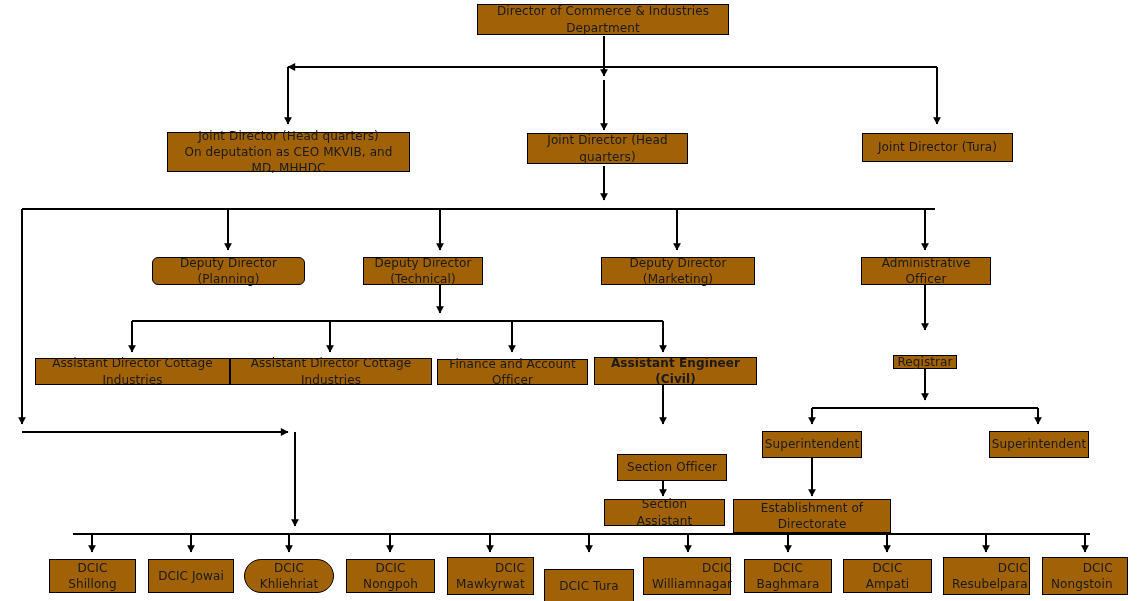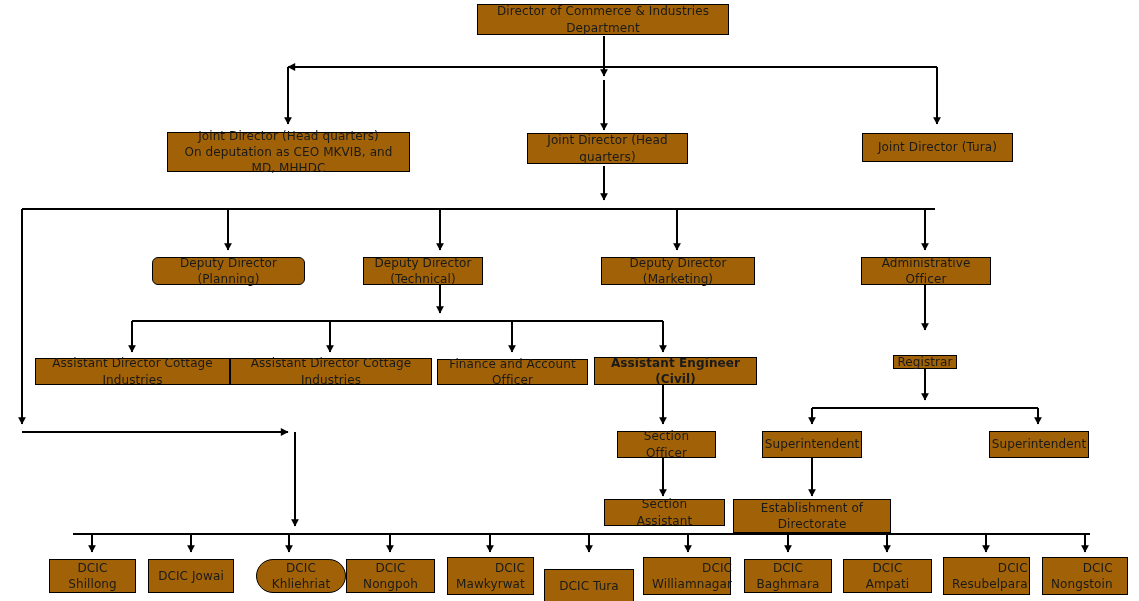--- a/index.html
+++ b/index.html
@@ -165,21 +165,21 @@
   <div class="node" style="left:437px; top:359px; width:151px; height:26px;">
     <span class="label">Finance and Account Officer</span>
   </div>
   <div class="node" style="left:594px; top:357px; width:163px; height:28px;font-weight:bold;">
     <span class="label">Assistant Engineer (Civil)</span>
   </div>
   <div class="node" style="left:893px; top:331px; width:64px; height:14px;margin-top:24px;">
     <span class="label">Registrar</span>
   </div>
 
-  <div class="node" style="left:617px; top:431px; width:99px; height:27px;">
+  <div class="node" style="left:617px; top:454px; width:110px; height:27px;">
     <span class="label">Section Officer</span>
   </div>
   <div class="node" style="left:762px; top:431px; width:100px; height:27px;">
     <span class="label">Superintendent</span>
   </div>
   <div class="node" style="left:989px; top:431px; width:100px; height:27px;">
     <span class="label">Superintendent</span>
   </div>
 
   <div class="node" style="left:604px; top:499px; width:121px; height:27px;">
@@ -188,21 +188,21 @@
   <div class="node" style="left:733px; top:499px; width:158px; height:34px;">
     <span class="label">Establishment of Directorate</span>
   </div>
 
   <div class="node" style="left:49px; top:559px; width:87px; height:34px;align-items:flex-end;">
     <span class="label">DCIC Shillong</span>
   </div>
   <div class="node" style="left:148px; top:559px; width:86px; height:34px;">
     <span class="label">DCIC Jowai</span>
   </div>
-  <div class="node" style="left:256px; top:559px; width:90px; height:34px;border-radius:17px;">
+  <div class="node" style="left:244px; top:559px; width:90px; height:34px;border-radius:17px;">
     <span class="label">DCIC Khliehriat</span>
   </div>
   <div class="node" style="left:346px; top:559px; width:89px; height:34px;">
     <span class="label">DCIC Nongpoh</span>
   </div>
   <div class="node left-align" style="left:447px; top:557px; width:87px; height:38px;">
     <span class="label">DCIC
 Mawkyrwat</span>
   </div>
   <div class="node" style="left:544px; top:559px; width:90px; height:34px;margin-top:10px;">

